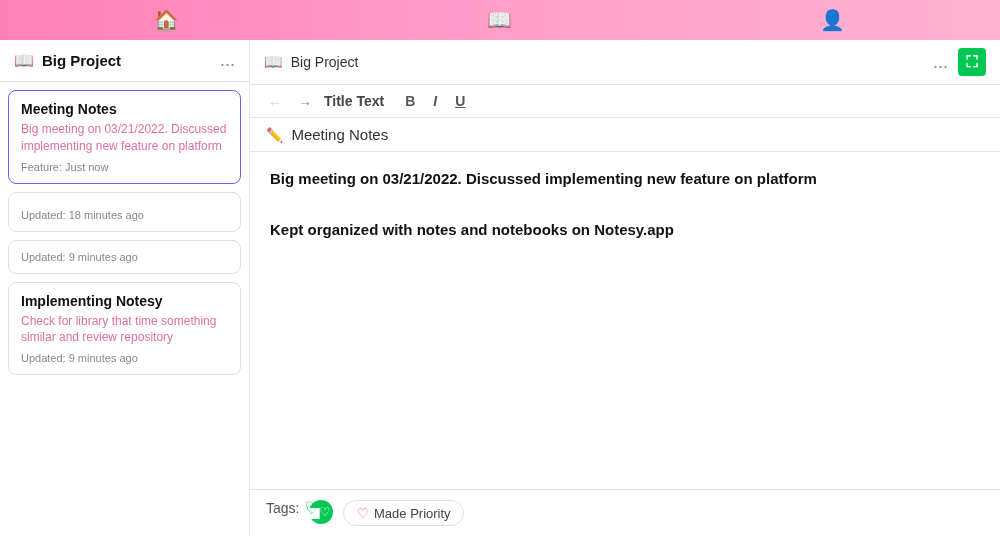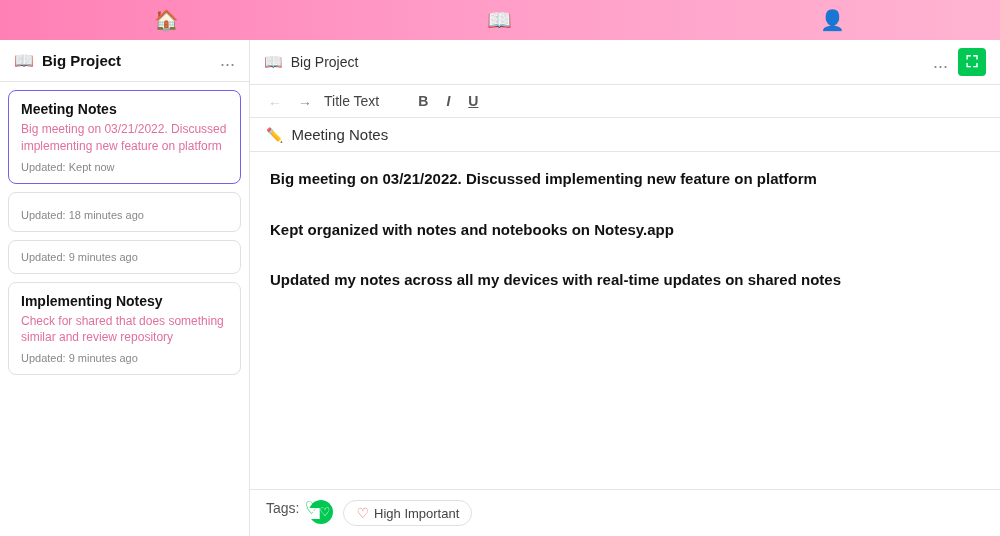--- a/index.html
+++ b/index.html
@@ -96,21 +96,21 @@
     
     .toolbar {
       display: flex;
       align-items: center;
       gap: 8px;
       padding: 6px 14px;
       border-bottom: 1px solid #e5e5e5;
     }
     .toolbar-arrow { font-size: 14px; color: #888; cursor: pointer; padding: 2px 4px; }
     .toolbar-arrow.disabled { color: #ccc; }
-    .toolbar-title { font-size: 14px; color: #444; margin-right: 26px; }
+    .toolbar-title { font-size: 14px; color: #444; margin-right: 8px; font-weight: bold; }
     .toolbar-btn { font-size: 14px; color: #555; cursor: pointer; padding: 2px 5px; font-weight: 600; border: none; background: none; }
     .toolbar-btn.italic { font-style: italic; }
     .toolbar-btn.underline { text-decoration: underline; }
 
     
     .note-content-header {
       display: flex;
       align-items: center;
       gap: 8px;
       padding: 8px 16px;
@@ -186,35 +186,35 @@
         <span class="sidebar-title">Big Project</span>
       </div>
       <span class="sidebar-more">...</span>
     </div>
 
     <div class="notes-list">
 
       <div class="note-item active">
         <div class="note-title">Meeting Notes</div>
         <div class="note-preview">Big meeting on 03/21/2022. Discussed implementing new feature on platform</div>
-        <div class="note-updated">Updated: Kept now</div>
+        <div class="note-updated">Feature: Just now</div>
       </div>
 
       <div class="note-item">
         <div class="note-preview"></div>
         <div class="note-updated">Updated: 18 minutes ago</div>
       </div>
 
       <div class="note-item">
         <div class="note-updated">Updated: 9 minutes ago</div>
       </div>
 
       <div class="note-item">
         <div class="note-title">Implementing Notesy</div>
-        <div class="note-preview">Check for shared that does something similar and review repository</div>
+        <div class="note-preview">Check for library that time something similar and review repository</div>
         <div class="note-updated">Updated: 9 minutes ago</div>
       </div>
     </div>
   </div>
 
   <div class="right-panel">
 
     <div class="panel-header">
       <div class="panel-header-left">
         <span class="panel-book-icon">📖</span>
@@ -236,32 +236,31 @@
     </div>
 
     <div class="note-content-header">
       <span class="note-content-icon">✏️</span>
       <span class="note-content-title">Meeting Notes</span>
     </div>
 
     <div class="note-body">
       <p>Big meeting on 03/21/2022.  Discussed implementing new feature on platform</p>
       <p>Kept organized with notes and notebooks on Notesy.app</p>
-      <p>Updated my notes across all my devices with real-time updates on shared notes</p>
     </div>
 
     <div class="tags-footer">
       <span class="tags-label">Tags:</span>
       <div class="tag-add-btn" style="font-size:11px; background: #00c853; border-radius:50%; width:24px; height:24px; display:flex; align-items:center; justify-content:center; color:#fff; cursor:pointer;">
         <span style="position:relative;">
           <span style="position:absolute; top:-8px; left:-8px; font-size:18px; color:#00c853;">♡</span>
           <span style="position:absolute; top:-8px; left:-9px; font-size:18px; color:#00c853; background:white; clip-path:polygon(0 50%, 100% 50%, 100% 100%, 0 100%);">♡</span>
           <span style="font-size:12px; color:#fff; position:relative; z-index:2;">+</span>
         </span>
       </div>
       <div class="tag-badge">
         <span class="tag-heart">♡</span>
-        <span>High Important</span>
+        <span>Made Priority</span>
       </div>
     </div>
 
   </div>
 </div>
 
 </body></html>

